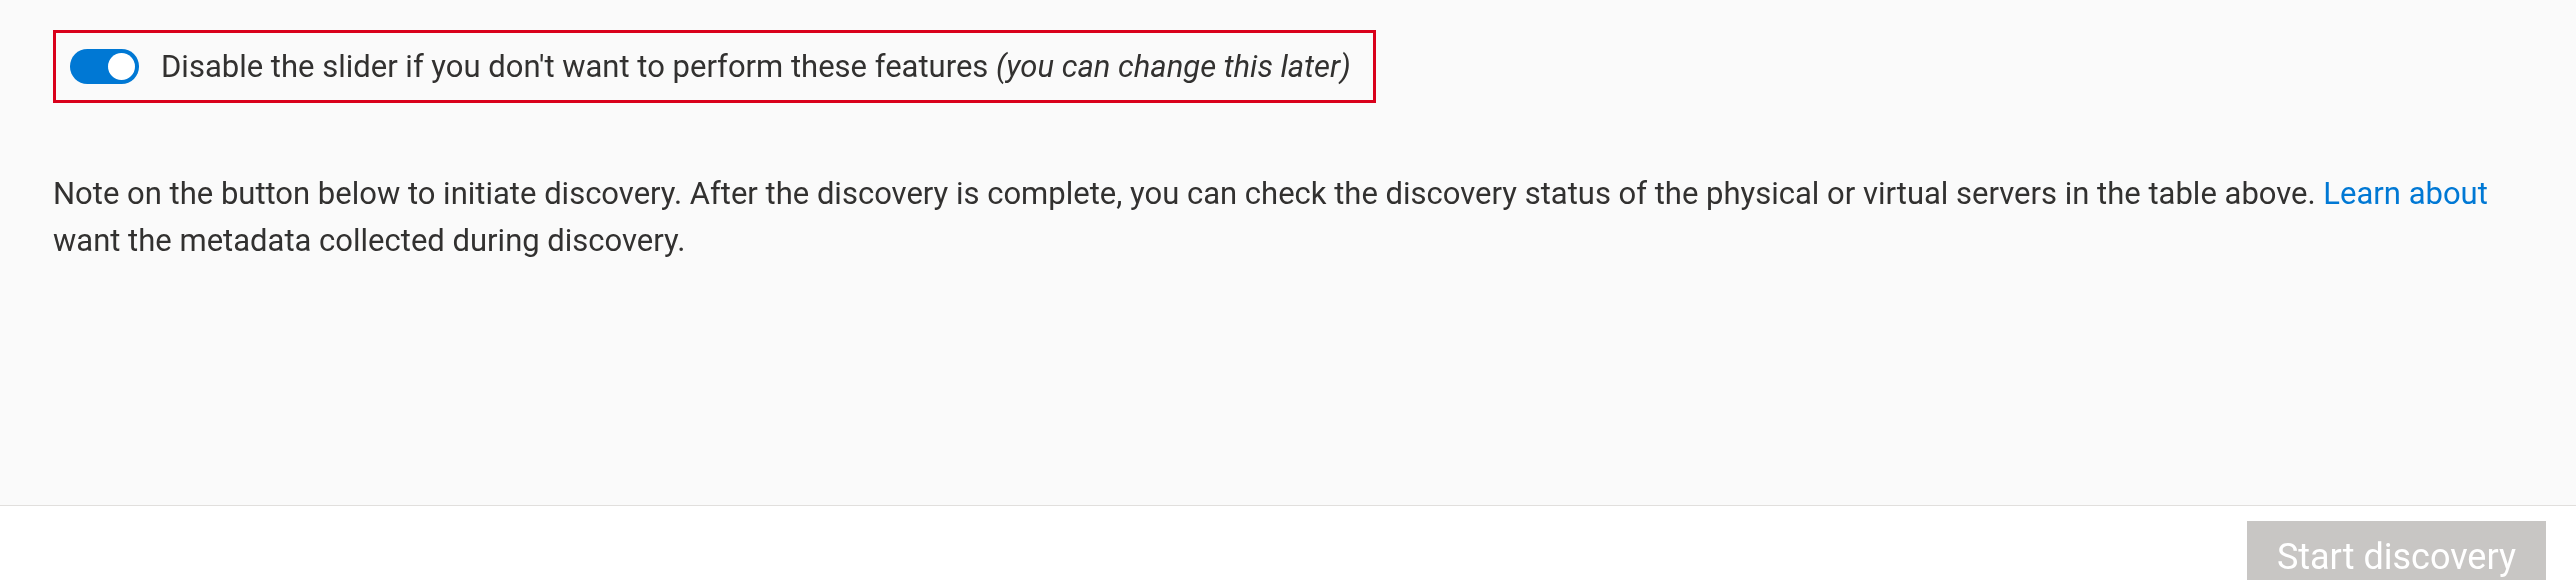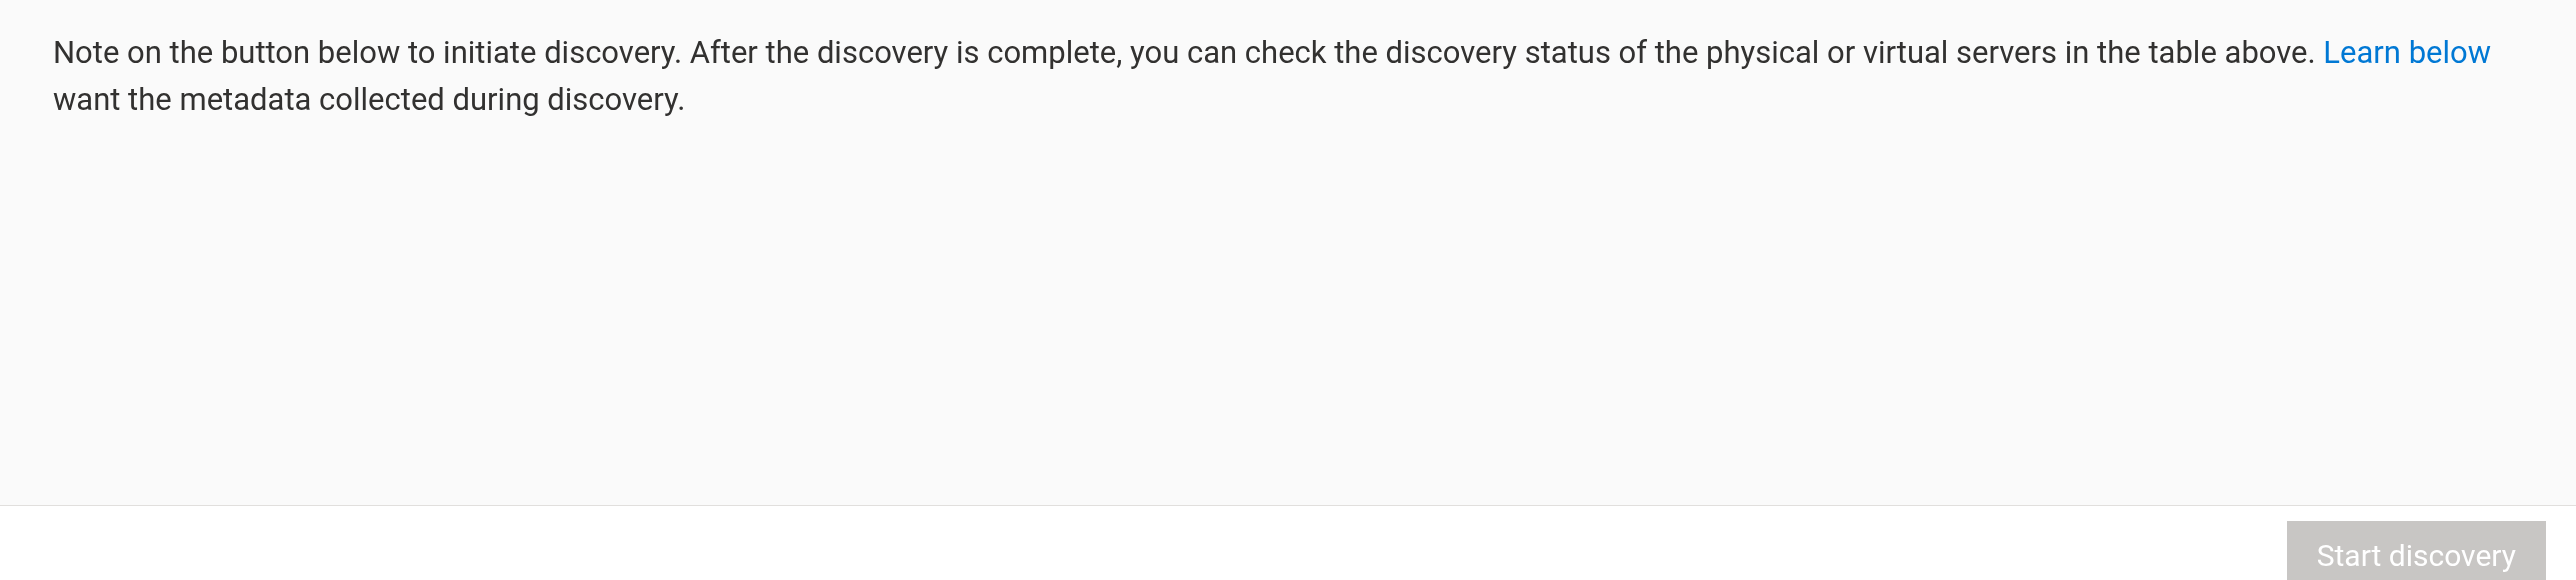--- a/index.html
+++ b/index.html
@@ -78,35 +78,43 @@
       background: #ffffff;
       padding: 15px 30px 0 0;
       display: flex;
       justify-content: flex-end;
       border-top: 1.5px solid #e1dfdd;
     }
     .start-btn {
       background: #c8c6c4;
       color: #ffffff;
       border: none;
-      font-size: 30px;
+      font-size: 36px;
       padding: 15px 30px 6px 30px;
       cursor: not-allowed;
       font-family: inherit;
       height: 60px;
       overflow: hidden;
     }
   </style>
 </head>
 <body>
 
 <div class="content">
 
+  <div class="toggle-row">
+    <div class="toggle">
+      <div class="toggle-thumb"></div>
+    </div>
+    <span class="toggle-label">
+      <span>Disable the slider if you don't want to perform these features </span><em>(you can change this later)</em>
+    </span>
+  </div>
 
   <p class="description">
-    <span>Note on the button below to initiate discovery. After the discovery is complete, you can check the discovery status of the physical or virtual servers in the table above. </span><a class="link">Learn below</a><span> want the metadata collected during discovery.</span>
+    <span>Note on the button below to initiate discovery. After the discovery is complete, you can check the discovery status of the physical or virtual servers in the table above. </span><a class="link">Learn about</a><span> want the metadata collected during discovery.</span>
   </p>
 </div>
 
 <div class="action-bar">
   <button class="start-btn">Start discovery</button>
 </div>
 
 
 </body></html>

